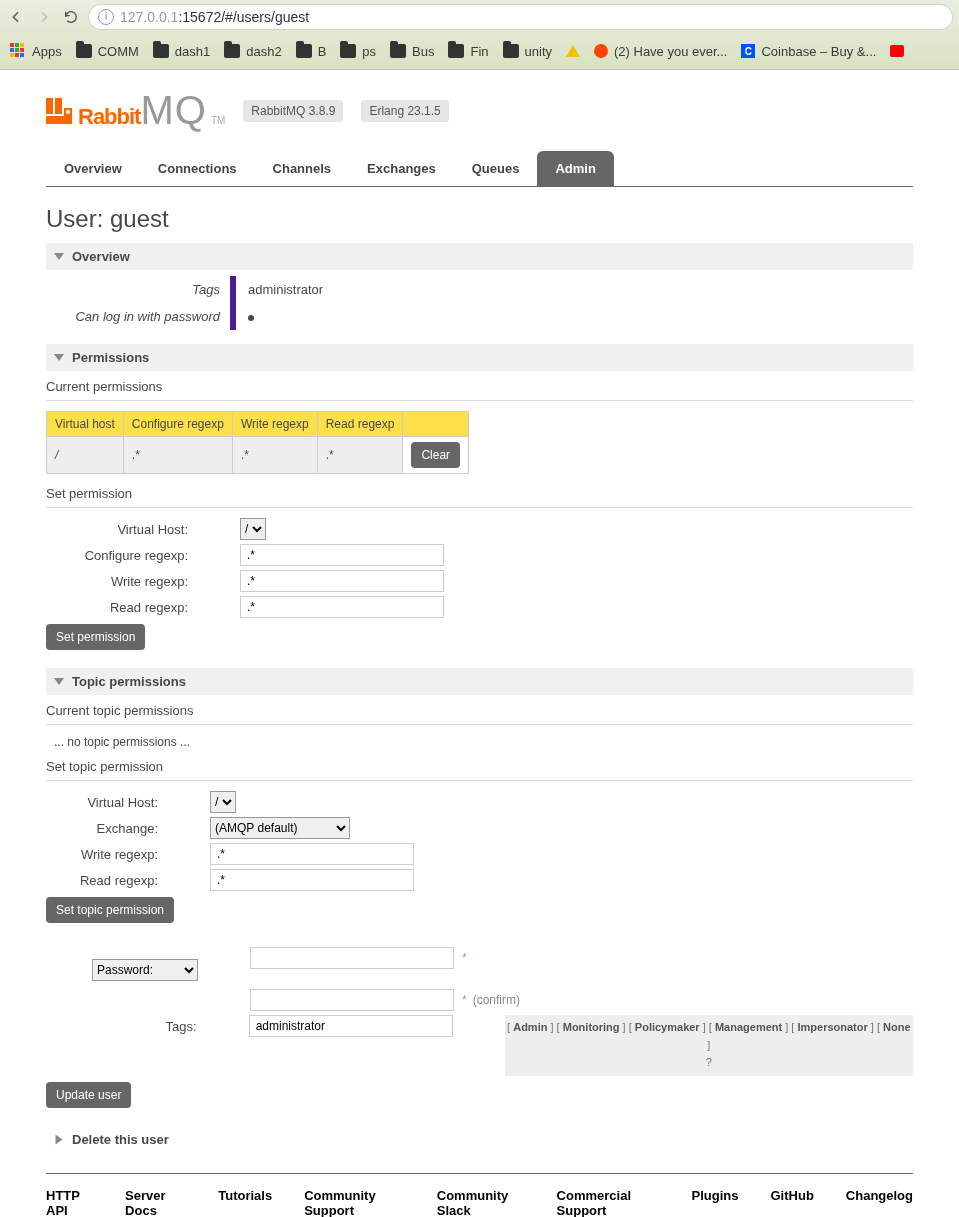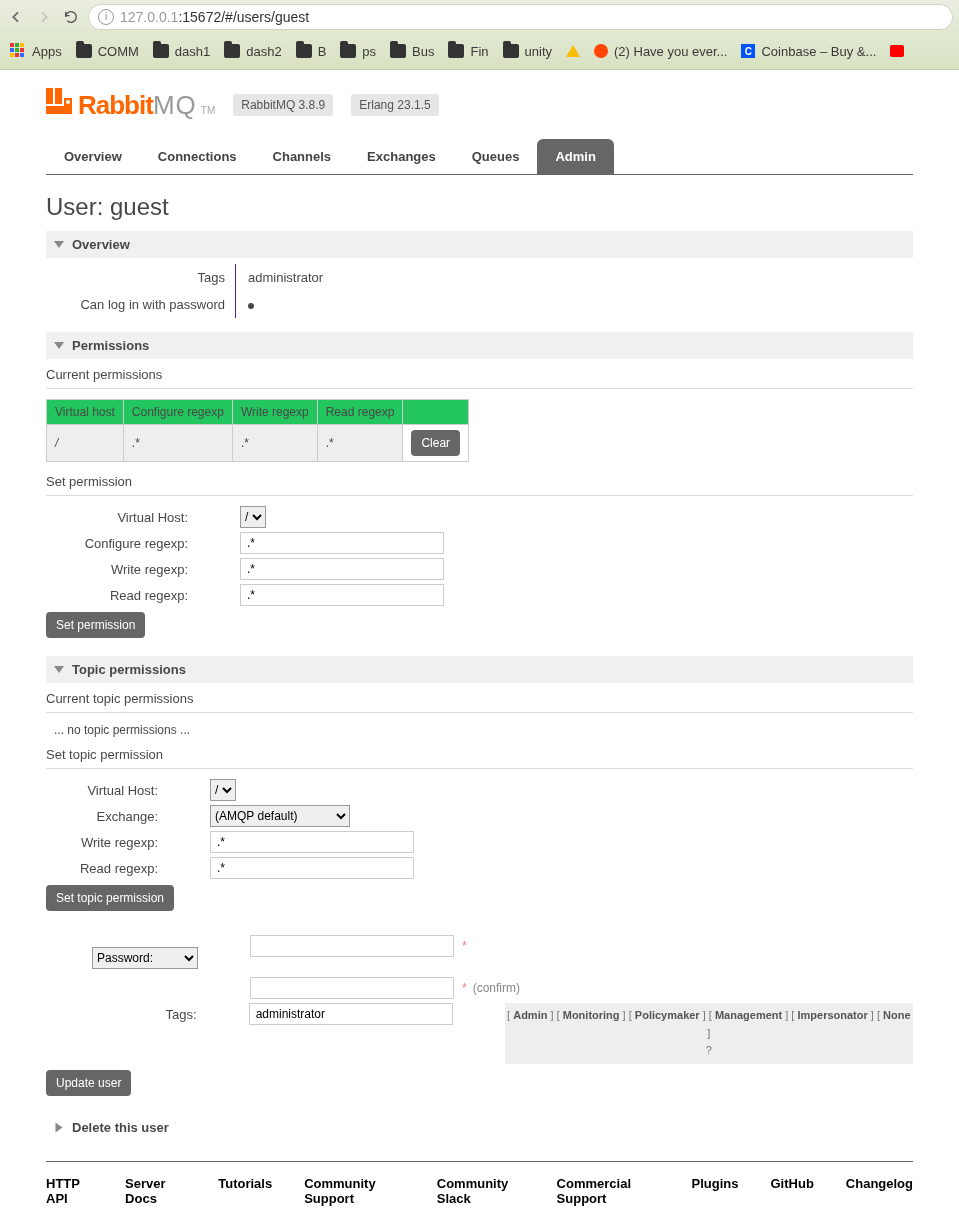--- a/index.html
+++ b/index.html
@@ -27,50 +27,50 @@
   .apps-icon span:nth-child(7){background:#fb0;} .apps-icon span:nth-child(8){background:#e33;} .apps-icon span:nth-child(9){background:#36f;}
   .drive-icon { width:0; height:0; border-left:7px solid transparent; border-right:7px solid transparent; border-bottom:12px solid #FBBC05; position:relative;}
   .reddit-icon { width:14px; height:14px; background:#FF4500; border-radius:50%; display:inline-block; }
   .cb-icon { width:14px; height:14px; background:#0052FF; color:#fff; font-weight:bold; font-size:10px; display:inline-flex; align-items:center; justify-content:center; font-family:Arial; }
   .yt-icon { width:14px; height:12px; background:#f00; border-radius:2px; display:inline-flex; align-items:center; justify-content:center; }
 
   
   .page { padding: 18px 46px 30px 46px; }
   .logo-row { display:flex; align-items:center; gap:18px; margin-bottom:18px; }
   .logo { display:flex; align-items:baseline; }
-  .logo .rab { font-family: Arial; font-weight:bold; font-size:26px; color:#F60; letter-spacing:-1px;}
-  .logo .mq { font-family: Arial; font-weight:300; font-size:26px; color:#999; letter-spacing:1px; }
+  .logo .rab { font-family: Arial; font-weight:bold; font-size:22px; color:#F60; letter-spacing:-1px;}
+  .logo .mq { font-family: Arial; font-weight:300; font-size:40px; color:#999; letter-spacing:1px; }
   .logo .tm { font-size:10px; color:#aaa; margin-left:4px; }
   .logo-box { display:inline-block; margin-right:6px; }
   .logo-box svg { display:block; }
   .version-tag { background:#e6e6e6; padding:4px 8px; border-radius:3px; font-size:12px; color:#555; }
 
   .tabs { border-bottom:1px solid #666; display:flex; }
   .tab { padding:10px 18px; font-size:13px; font-weight:bold; color:#444; border-radius:6px 6px 0 0; cursor:pointer; }
   .tab.active { background:#666; color:#fff; }
 
   h1 { font-size:24px; font-weight:normal; margin:18px 0 10px 0; color:#484848; }
   h1 b { font-weight:normal; }
 
   .section-header { background:#f0f0f0; padding:6px 8px; font-weight:bold; font-size:13px; display:flex; align-items:center; gap:8px; cursor:pointer; margin-bottom:6px; }
   .section-header.collapsed .tri { transform:rotate(-90deg); }
   .tri { width:0; height:0; border-left:5px solid transparent; border-right:5px solid transparent; border-top:7px solid #888; }
 
   .facts { margin: 4px 0 14px 0; }
   .facts-row { display:flex; align-items:center; }
-  .facts-row .lbl { width:190px; text-align:right; padding:6px 10px 6px 0; border-right:1px solid #4c1d95; font-size:13px; }
+  .facts-row .lbl { width:190px; text-align:right; padding:6px 10px 6px 0; border-right:6px solid #4c1d95; font-size:13px;font-style:italic; }
   .facts-row .val { padding:6px 12px; font-size:13px; }
   .dot { width:6px; height:6px; background:#484848; border-radius:50%; display:inline-block; }
 
   h3 { font-size:13px; font-weight:normal; color:#484848; margin:8px 0 6px 0; }
   hr.thin { border:none; border-top:1px solid #ddd; margin:4px 0 10px 0; }
 
   table.perm { border-collapse:collapse; margin:4px 0 12px 0; }
   table.perm th, table.perm td { border:1px solid #ccc; padding:5px 8px; font-size:12px; text-align:left; font-weight:normal; }
-  table.perm th { background:#22c55e; }
+  table.perm th { background:#fde047; }
   table.perm td { background:#eee; }
   table.perm td.white { background:#fff; }
 
   .btn { background:#666; color:#fff; border:none; border-radius:4px; padding:6px 10px; font-size:12px; cursor:pointer; font-family:inherit; }
 
   .form-grid { margin:6px 0; }
   .form-row { display:flex; align-items:center; margin:4px 0;gap:44px; }
   .form-row label { width:150px; text-align:right; padding-right:8px; font-size:13px; }
   .form-row input[type=text], .form-row input[type=password] { width:204px; height:22px; border:1px solid #ccc; padding:2px 6px; font-size:12px; font-family:inherit; }
   .form-row select { height:22px; border:1px solid #999; background:#efefef; font-size:12px; }

